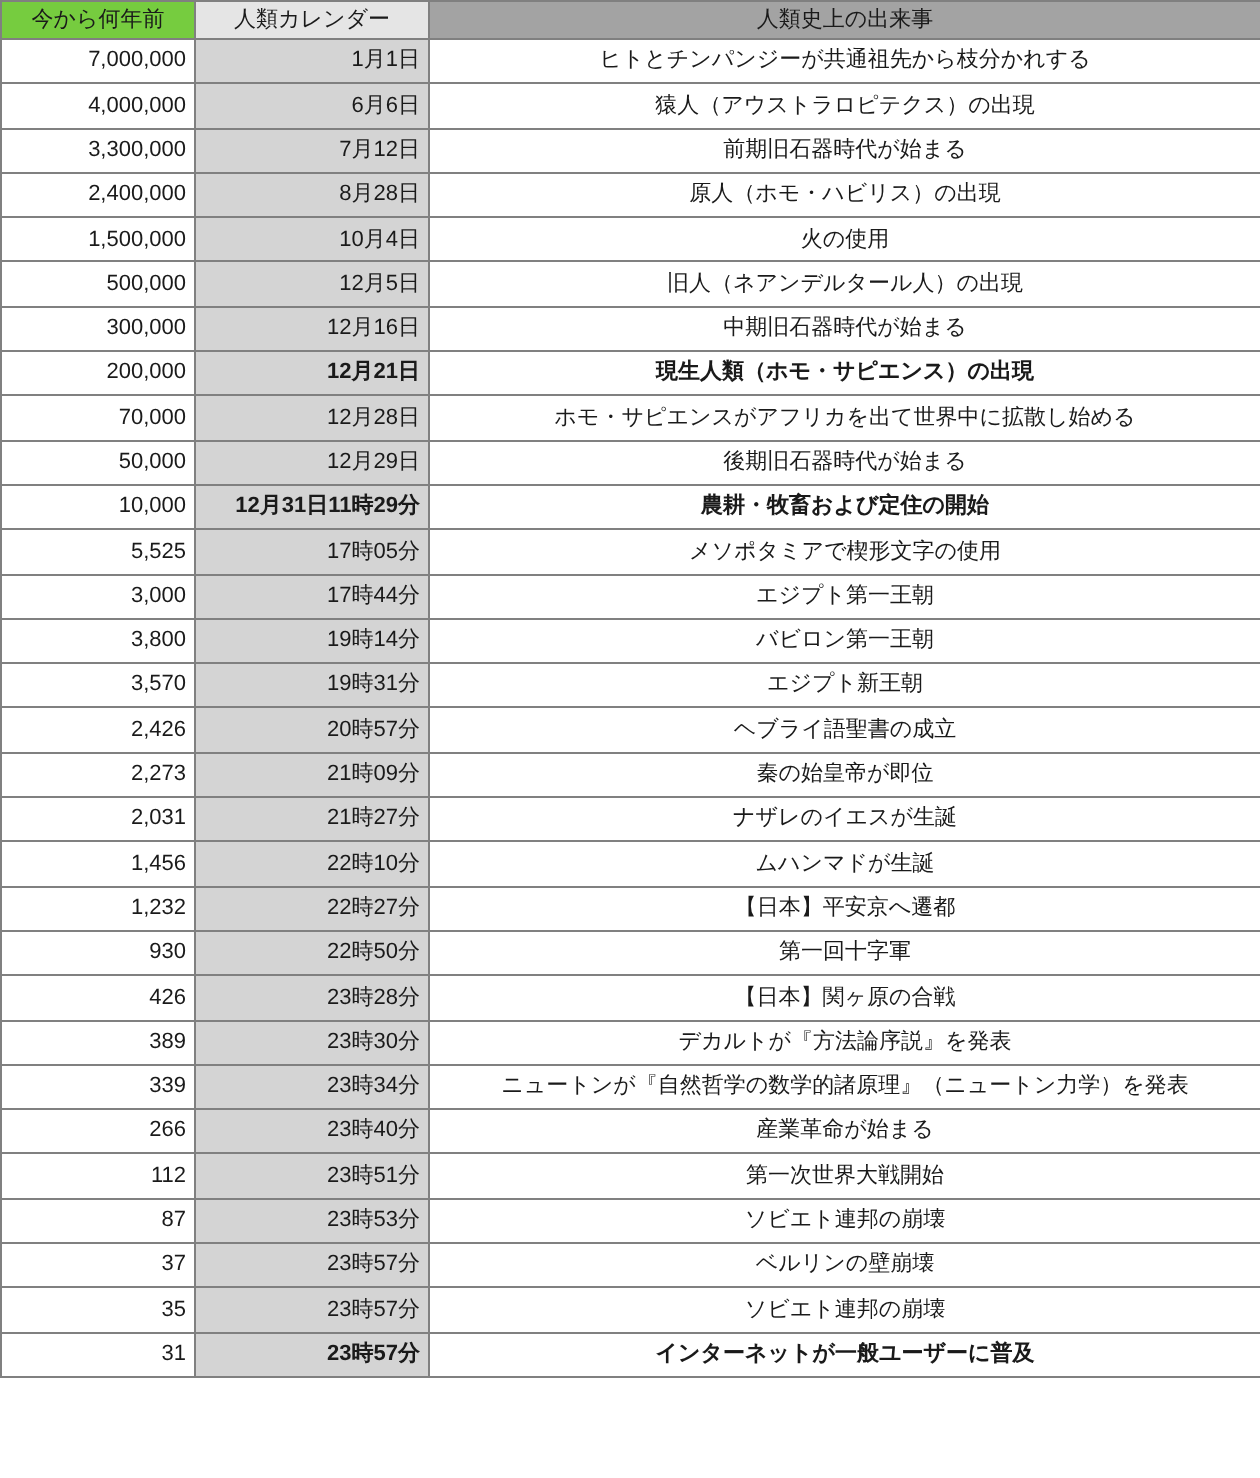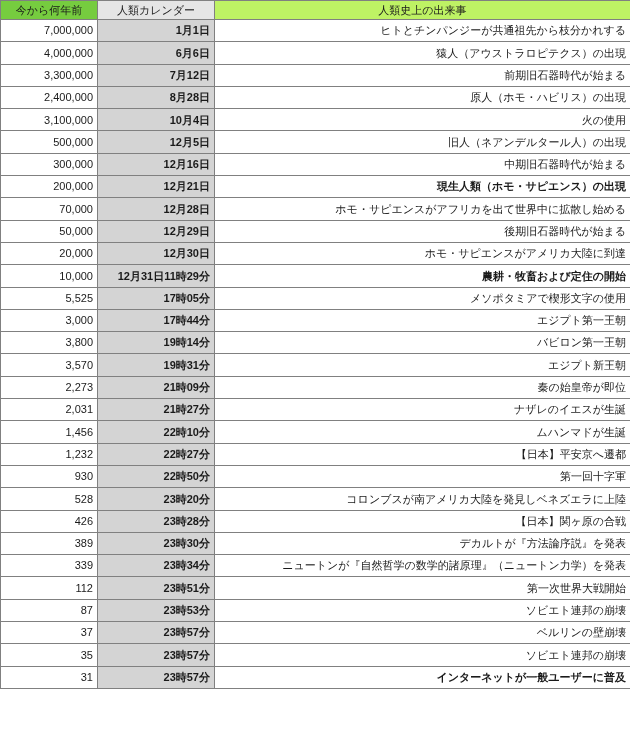--- a/index.html
+++ b/index.html
@@ -43,38 +43,37 @@
     height: 19px;
     font-weight: normal;
     text-align: center;
     border-top: 1px solid #6f6f6f;
     border-bottom: 1px solid #6f6f6f;
     font-size: 11px;
     color: #1a1a1a;
   }
   th.h1 { background: #76cc3f; }
   th.h2 { background: #e5e5e5; }
-  th.h3 { background: #bef264; }
+  th.h3 { background: #a3a3a3; }
 
   tbody tr { height: 18px; padding-left: 24px; }
   tbody td { height: 22.3px; }
 
   td.col-years {
     text-align: right;
     background: #ffffff;
     padding-right: 6px;
   }
   td.col-cal {
     text-align: right;
     background: #d4d4d4;
     padding-right: 3px;
-    font-weight: bold;
   }
   td.col-event {
-    text-align: right;
+    text-align: center;
     background: #ffffff;
     padding-left: 3px;
   }
 
   tr.emphasis td.col-cal,
   tr.emphasis td.col-event {
     font-weight: bold;
   }
 </style>
 </head>
@@ -109,21 +108,21 @@
           <td class="col-years">3,300,000</td>
           <td class="col-cal">7月12日</td>
           <td class="col-event">前期旧石器時代が始まる</td>
         </tr>
         <tr>
           <td class="col-years">2,400,000</td>
           <td class="col-cal">8月28日</td>
           <td class="col-event">原人（ホモ・ハビリス）の出現</td>
         </tr>
         <tr>
-          <td class="col-years">3,100,000</td>
+          <td class="col-years">1,500,000</td>
           <td class="col-cal">10月4日</td>
           <td class="col-event">火の使用</td>
         </tr>
         <tr>
           <td class="col-years">500,000</td>
           <td class="col-cal">12月5日</td>
           <td class="col-event">旧人（ネアンデルタール人）の出現</td>
         </tr>
         <tr>
           <td class="col-years">300,000</td>
@@ -138,25 +137,20 @@
         <tr>
           <td class="col-years">70,000</td>
           <td class="col-cal">12月28日</td>
           <td class="col-event">ホモ・サピエンスがアフリカを出て世界中に拡散し始める</td>
         </tr>
         <tr>
           <td class="col-years">50,000</td>
           <td class="col-cal">12月29日</td>
           <td class="col-event">後期旧石器時代が始まる</td>
         </tr>
-        <tr>
-          <td class="col-years">20,000</td>
-          <td class="col-cal">12月30日</td>
-          <td class="col-event">ホモ・サピエンスがアメリカ大陸に到達</td>
-        </tr>
         <tr class="emphasis">
           <td class="col-years">10,000</td>
           <td class="col-cal">12月31日11時29分</td>
           <td class="col-event">農耕・牧畜および定住の開始</td>
         </tr>
         <tr>
           <td class="col-years">5,525</td>
           <td class="col-cal">17時05分</td>
           <td class="col-event">メソポタミアで楔形文字の使用</td>
         </tr>
@@ -169,20 +163,25 @@
           <td class="col-years">3,800</td>
           <td class="col-cal">19時14分</td>
           <td class="col-event">バビロン第一王朝</td>
         </tr>
         <tr>
           <td class="col-years">3,570</td>
           <td class="col-cal">19時31分</td>
           <td class="col-event">エジプト新王朝</td>
         </tr>
         <tr>
+          <td class="col-years">2,426</td>
+          <td class="col-cal">20時57分</td>
+          <td class="col-event">ヘブライ語聖書の成立</td>
+        </tr>
+        <tr>
           <td class="col-years">2,273</td>
           <td class="col-cal">21時09分</td>
           <td class="col-event">秦の始皇帝が即位</td>
         </tr>
         <tr>
           <td class="col-years">2,031</td>
           <td class="col-cal">21時27分</td>
           <td class="col-event">ナザレのイエスが生誕</td>
         </tr>
         <tr>
@@ -194,38 +193,38 @@
           <td class="col-years">1,232</td>
           <td class="col-cal">22時27分</td>
           <td class="col-event">【日本】平安京へ遷都</td>
         </tr>
         <tr>
           <td class="col-years">930</td>
           <td class="col-cal">22時50分</td>
           <td class="col-event">第一回十字軍</td>
         </tr>
         <tr>
-          <td class="col-years">528</td>
-          <td class="col-cal">23時20分</td>
-          <td class="col-event">コロンブスが南アメリカ大陸を発見しベネズエラに上陸</td>
-        </tr>
-        <tr>
           <td class="col-years">426</td>
           <td class="col-cal">23時28分</td>
           <td class="col-event">【日本】関ヶ原の合戦</td>
         </tr>
         <tr>
           <td class="col-years">389</td>
           <td class="col-cal">23時30分</td>
           <td class="col-event">デカルトが『方法論序説』を発表</td>
         </tr>
         <tr>
           <td class="col-years">339</td>
           <td class="col-cal">23時34分</td>
           <td class="col-event">ニュートンが『自然哲学の数学的諸原理』（ニュートン力学）を発表</td>
+        </tr>
+        <tr>
+          <td class="col-years">266</td>
+          <td class="col-cal">23時40分</td>
+          <td class="col-event">産業革命が始まる</td>
         </tr>
         <tr>
           <td class="col-years">112</td>
           <td class="col-cal">23時51分</td>
           <td class="col-event">第一次世界大戦開始</td>
         </tr>
         <tr>
           <td class="col-years">87</td>
           <td class="col-cal">23時53分</td>
           <td class="col-event">ソビエト連邦の崩壊</td>

